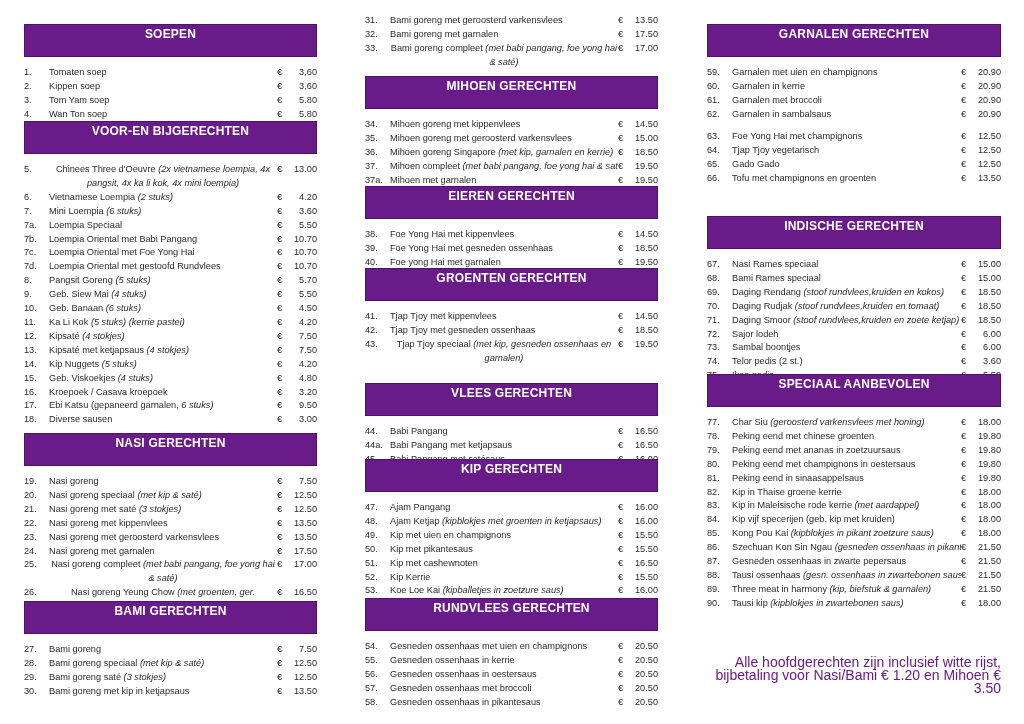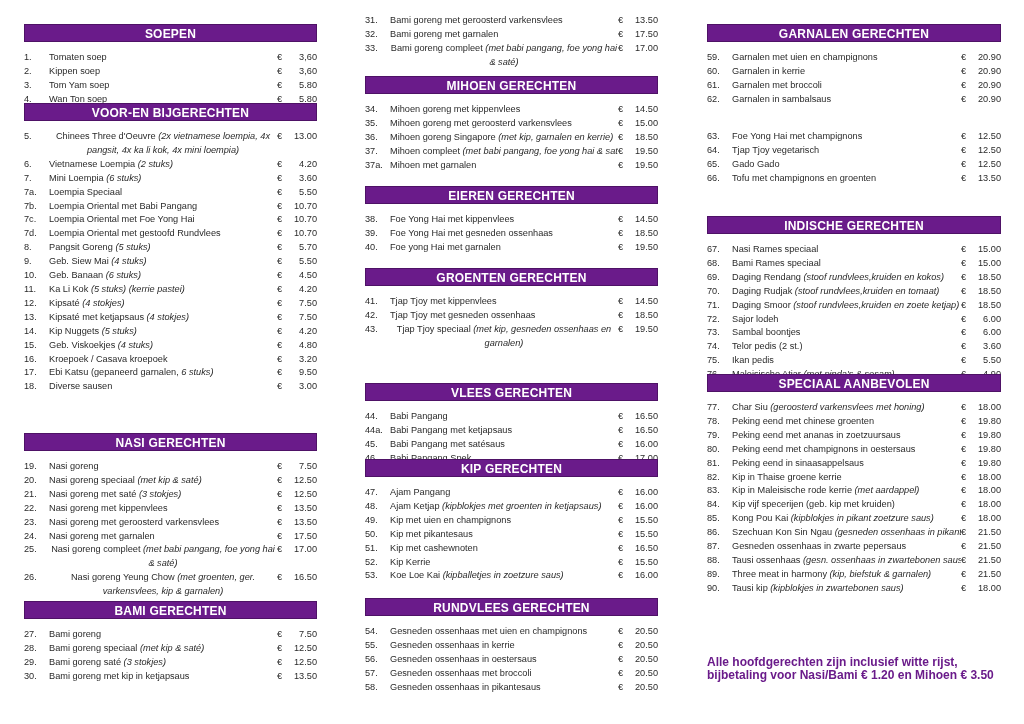--- a/index.html
+++ b/index.html
@@ -3,35 +3,35 @@
 <meta charset="utf-8">
 <style>
   html, body { margin:0; padding:0; background:#ffffff; }
   body { width:1024px; height:724px; overflow:hidden; position:relative;
          font-family:"Liberation Sans", sans-serif; color:#222; }
   .col { position:absolute; top:0; }
   .col1 { left:24px; width:293px; }
   .col2 { left:365px; width:293px; }
   .col3 { left:707px; width:294px; }
   .section { position:absolute; left:0; right:0; }
-  .hdr { height:18px; background:#6a1b8a; border:1px solid #4e1266;
+  .hdr { height:33px; background:#6a1b8a; border:1px solid #4e1266;
          box-sizing:border-box; color:#fff; text-align:center;
          font-weight:bold; font-size:12px; line-height:18px;
          letter-spacing:0.2px; font-family:"Liberation Sans", sans-serif; }
   .items { margin-top:9px; }
   .row { display:flex; font-size:9.2px; line-height:13.9px; color:#2a2a2a; }
   .num { width:25px; flex:none; }
   .name { flex:1; white-space:nowrap; overflow:hidden; }
   .name.wrap { white-space:normal;text-align:center; }
   .note { font-style:italic; }
   .eur { width:14px; flex:none; text-align:left; }
   .price { width:26px; flex:none; text-align:right; }
   .footer { position:absolute; left:707px; width:294px; top:656px;
-            text-align:left; color:#6a1b8a; font-weight:bold;
-            font-size:12px; line-height:13px; }
+            text-align:right; color:#6a1b8a; font-weight:normal;
+            font-size:14px; line-height:13px; }
 </style>
 </head>
 <body>
 
 <div class="col col1">
   <div class="section" style="top:24px">
     <div class="hdr">SOEPEN</div>
     <div class="items">
         <div class="row">
           <span class="num">1.</span>
@@ -52,21 +52,21 @@
           <span class="price">5.80</span>
         </div>
         <div class="row">
           <span class="num">4.</span>
           <span class="name"><span>Wan Ton soep</span></span>
           <span class="eur">€</span>
           <span class="price">5.80</span>
         </div>
       </div>
   </div>
-  <div class="section" style="top:103px">
+  <div class="section" style="top:121px">
     <div class="hdr">VOOR-EN BIJGERECHTEN</div>
     <div class="items">
         <div class="row">
           <span class="num">5.</span>
           <span class="name wrap"><span>Chinees Three d'Oeuvre</span> <span class="note">(2x vietnamese loempia, 4x pangsit, 4x ka li kok, 4x mini loempia)</span></span>
           <span class="eur">€</span>
           <span class="price">13.00</span>
         </div>
         <div class="row">
           <span class="num">6.</span>

